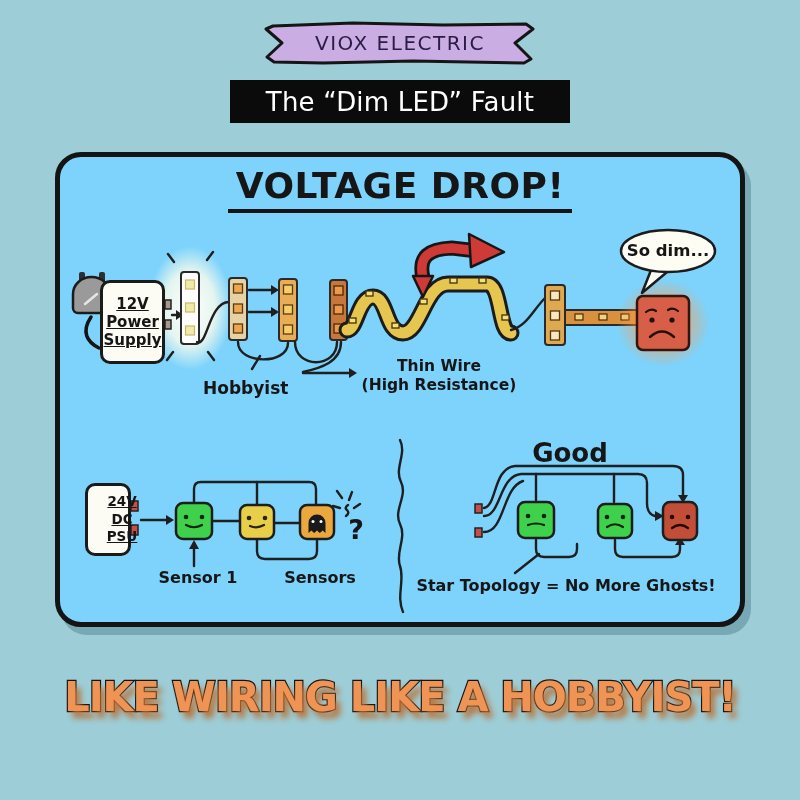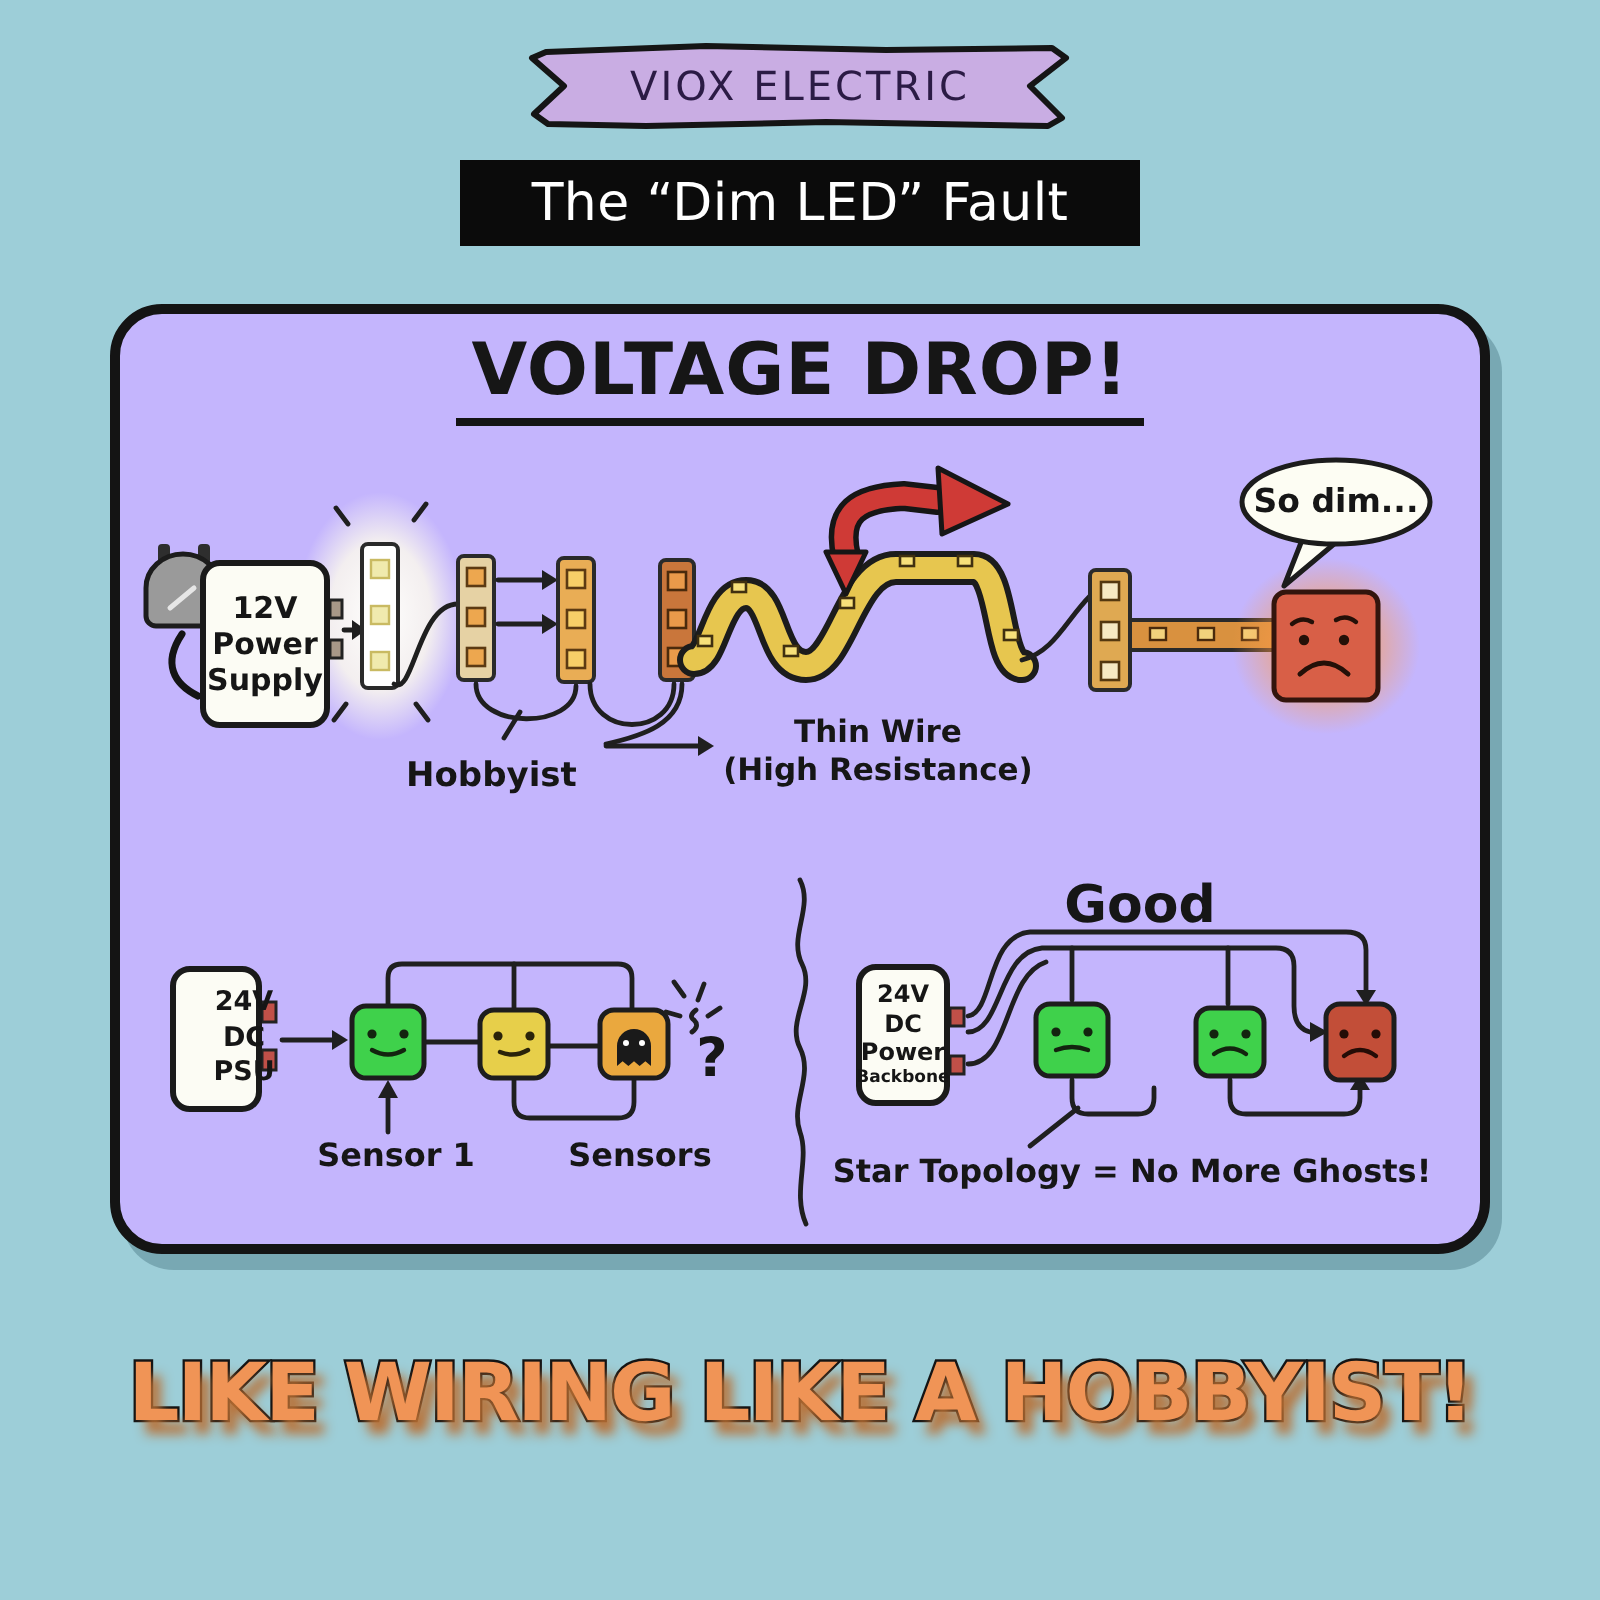--- a/index.html
+++ b/index.html
@@ -10,34 +10,34 @@
   .ribbon{position:absolute;left:263px;top:20px;width:274px;height:46px;}
   .ribbon svg{position:absolute;left:0;top:0;}
   .ribbon-text{position:absolute;left:0;top:0;width:100%;height:100%;display:flex;
         align-items:center;justify-content:center;font-weight:normal;font-size:20px;
         letter-spacing:1.5px;color:#2b1b45;}
   .title-banner{position:absolute;left:230px;top:80px;width:340px;height:43px;
         background:#0b0b0b;color:#ffffff;font-weight:normal;font-size:26px;
         display:flex;align-items:center;justify-content:center;letter-spacing:0.2px;}
 
   
-  .panel{position:absolute;left:55px;top:152px;width:690px;height:475px;background:#c4b5fd;
+  .panel{position:absolute;left:55px;top:152px;width:690px;height:475px;background:#7dd3fc;
         border:5px solid #141414;border-radius:26px;box-shadow:6px 8px 0 rgba(84,130,142,0.5);
         box-sizing:border-box;}
   .panel-inner{position:absolute;left:-5px;top:-5px;width:690px;height:475px;}
   .panel-inner > svg{position:absolute;left:0;top:0;}
 
   .lbl{position:absolute;font-weight:bold;color:#161616;text-align:center;line-height:1.22;}
   .voltage-heading{position:absolute;left:0;top:13px;width:100%;text-align:center;}
   .voltage-heading span{display:inline-block;font-weight:bold;font-size:36px;letter-spacing:0.5px;
         border-bottom:4px solid #141414;padding:0 8px 3px 8px;}
 
   .pbox{position:absolute;background:#fcfcf4;border:3px solid #1a1a1a;border-radius:10px;
         display:flex;flex-direction:column;align-items:center;justify-content:center;
-        font-weight:bold;color:#161616;box-sizing:border-box;text-align:center;}
+        font-weight:bold;color:#161616;box-sizing:border-box;text-align:center;text-decoration:underline;}
   .psu12{left:45px;top:128px;width:65px;height:84px;font-size:15px;line-height:1.2;}
   .psu24bad{left:30px;top:331px;width:46px;height:73px;font-size:13.5px;line-height:1.3;padding-left:28px;}
   .psu24good{left:373px;top:330px;width:47px;height:71px;font-size:12px;line-height:1.2;}
   .psu24good .sub{font-size:8.5px;margin-top:1px;}
 
   .hobbyist-label{left:148px;top:226px;width:80px;font-size:17px;}
   .thinwire-label{left:300px;top:205px;width:168px;font-size:15.5px;}
   .sodim-label{left:563px;top:89px;width:100px;font-size:16.5px;}
   .bad-heading{left:120px;top:286px;width:100px;font-size:26px;}
   .good-heading{left:465px;top:286px;width:100px;font-size:26px;}
@@ -287,24 +287,20 @@
       <div class="lbl sodim-label">So dim...</div>
 
       <div class="pbox psu24bad">
         <span>24V DC PSU</span>
       </div>
       <div class="lbl sensor1-label">Sensor 1</div>
       <div class="lbl sensors-label">Sensors</div>
       <div class="lbl question-mark">?</div>
 
       <div class="lbl good-heading">Good</div>
-      <div class="pbox psu24good">
-        <span>24V DC Power</span>
-        <span class="sub">Backbone</span>
-      </div>
       <div class="lbl star-caption">Star Topology = No More Ghosts!</div>
 
     </div>
   </div>
 
   <div class="tagline">LIKE WIRING LIKE A HOBBYIST!</div>
 
 </div>
 
 </body></html>

